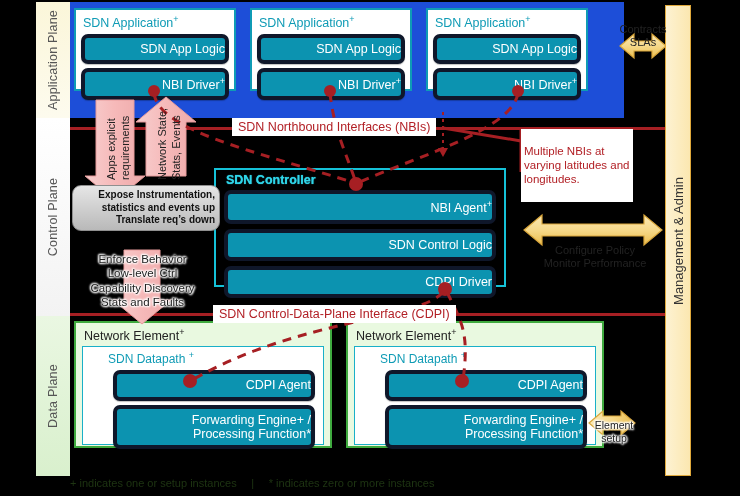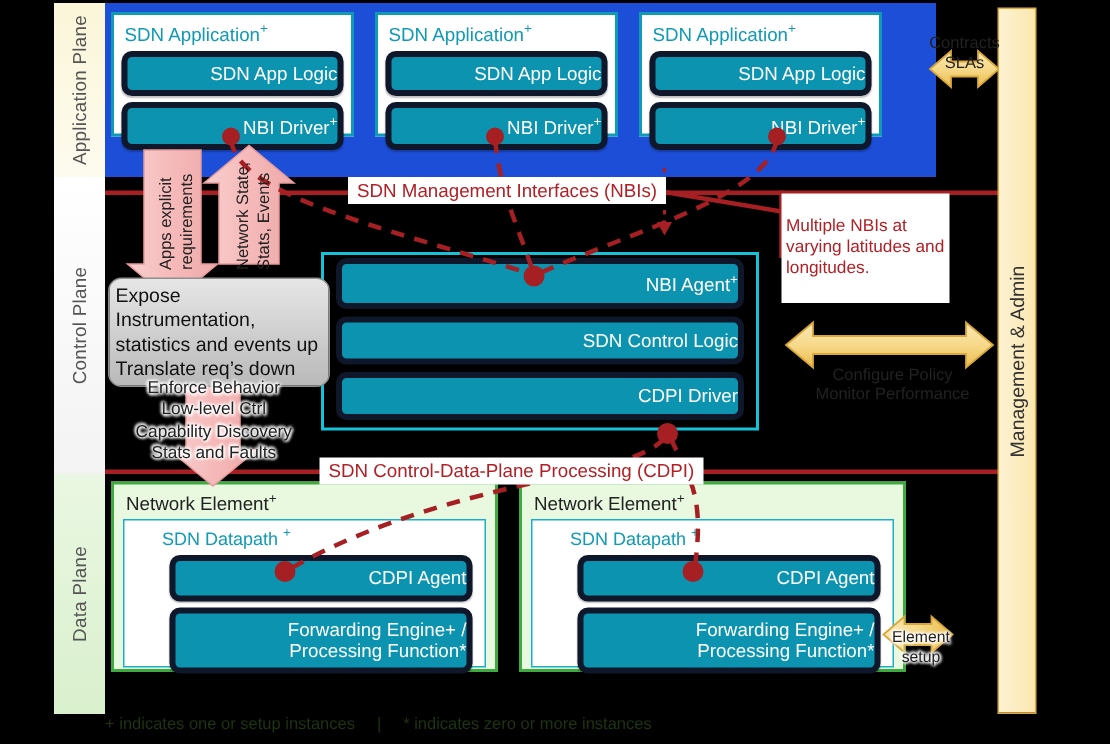--- a/index.html
+++ b/index.html
@@ -71,22 +71,22 @@
                font-size:12.5px;padding:2px 6px;white-space:nowrap;}
 
   
   svg.overlay{position:absolute;left:0;top:0;width:740px;height:496px;
               pointer-events:none;}
 
   
   #gray-box{position:absolute;left:72px;top:185px;width:138px;
             background:linear-gradient(to bottom,#e6e6e6,#b9b9b9);
             border:1px solid #8f8f8f;border-radius:9px;
-            color:#111;font-size:13px;text-align:left;
-            padding:3px 4px;line-height:1.25;}
+            color:#111;font-size:10px;text-align:right;
+            padding:3px 4px;line-height:1.25;font-weight:bold;}
 
   
   .over-lbl{position:absolute;color:#222;font-size:11.5px;text-align:center;
             line-height:1.25;
             text-shadow:1px 0 2px #fff,-1px 0 2px #fff,0 1px 2px #fff,0 -1px 2px #fff,
                         1px 1px 2px #fff,-1px -1px 2px #fff;}
 
   
   #callout{position:absolute;left:521px;top:129px;width:106px;
            background:#fff;color:#b22026;font-size:11.5px;
@@ -180,20 +180,21 @@
         <div class="teal-bar" style="margin:0 0 4px 22px;"><span>CDPI Agent</span></div>
         <div class="teal-bar" style="margin:0 0 0 22px;">
           <span>Forwarding Engine+ /</span><br>
           <span>Processing Function*</span>
         </div>
       </div>
     </div>
   </div>
 
   <div id="controller">
+    <div id="ctrl-title">SDN Controller</div>
     <div class="teal-bar"><span>NBI Agent</span><span class="sup">+</span></div>
     <div class="teal-bar"><span>SDN Control Logic</span></div>
     <div class="teal-bar"><span>CDPI Driver</span></div>
   </div>
 
   <div class="red-line" style="left:70px;top:127px;width:600px;"></div>
   <div class="red-line" style="left:70px;top:313px;width:600px;"></div>
 
   <svg class="overlay">
     <defs>
@@ -286,22 +287,22 @@
     <span>Translate req’s down</span>
   </div>
 
   <div class="over-lbl" style="left:70px;top:252px;width:145px;">
     <span>Enforce Behavior</span><br>
     <span>Low-level Ctrl</span><br>
     <span>Capability Discovery</span><br>
     <span>Stats and Faults</span>
   </div>
 
-  <div class="iface-label" style="left:232px;top:118px;">SDN Management Interfaces (NBIs)</div>
-  <div class="iface-label" style="left:213px;top:305px;">SDN Control-Data-Plane Processing (CDPI)</div>
+  <div class="iface-label" style="left:232px;top:118px;">SDN Northbound Interfaces (NBIs)</div>
+  <div class="iface-label" style="left:213px;top:305px;">SDN Control-Data-Plane Interface (CDPI)</div>
 
   <div id="callout">Multiple NBIs at varying latitudes and longitudes.</div>
 
   <div id="mgmt">
     <span>Management &amp; Admin</span>
   </div>
 
   <div class="gold-lbl" style="left:610px;top:23px;width:66px;">
     <span>Contracts</span><br>
     <span>SLAs</span>

